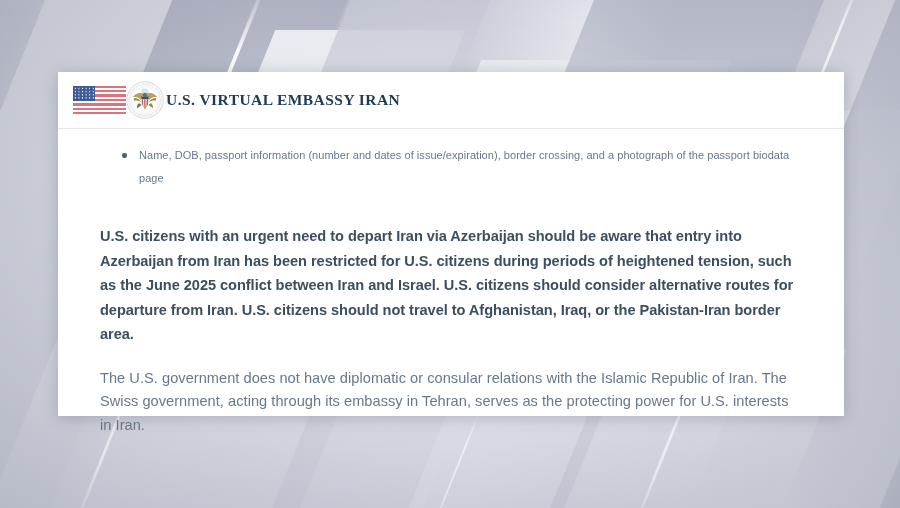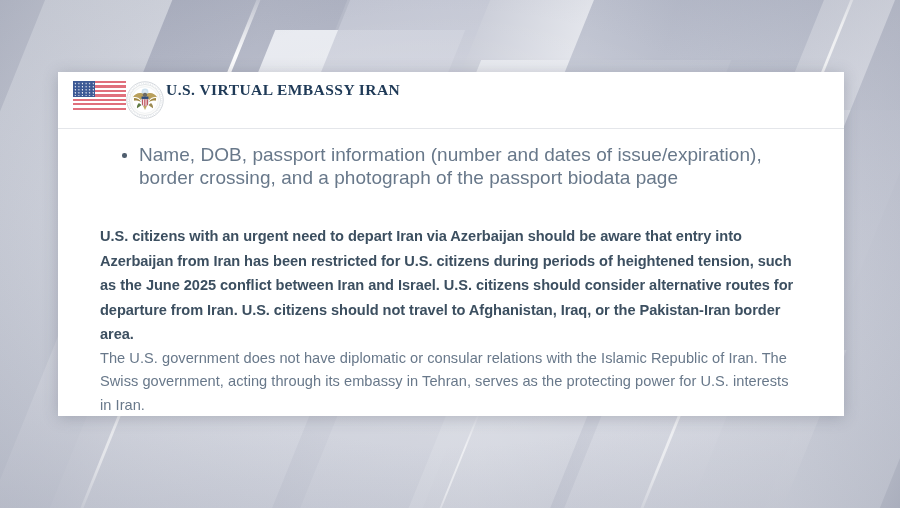--- a/index.html
+++ b/index.html
@@ -115,21 +115,21 @@
     width: 90px; height: 56px;
     background: #ffffff;
     -webkit-clip-path: polygon(48% 0, 100% 0, 52% 100%, 0% 100%);
     clip-path: polygon(48% 0, 100% 0, 52% 100%, 0% 100%);
     z-index: 1;
   }
   .header-inner {
     position: relative;
     z-index: 4;
     display: flex;
-    align-items: flex-start;
+    align-items: center;
   }
   .header-rule {
     position: absolute;
     left: 0; right: 0;
     top: 56px;
     height: 1px;
     background: #e4e6ea;
     z-index: 2;
   }
 
@@ -180,21 +180,21 @@
   }
 
   .bullet-list {
     list-style: none;
     margin: 0 0 0 18px;
     padding: 0;
   }
   .bullet-list li {
     position: relative;
     padding-left: 21px;
-    font-size: 19px;
+    font-size: 11px;
     line-height: 22.5px;
     color: #68788a;
     letter-spacing: .04px;
   }
   .bullet-list li::before {
     content: "";
     position: absolute;
     left: 4px;
     top: 9px;
     width: 4.5px;
@@ -206,20 +206,21 @@
   .para-bold {
     margin-top: 35px;
     font-size: 14.6px;
     line-height: 24.6px;
     font-weight: 700;
     color: #3c4f60;
     letter-spacing: -.05px;
   }
 
   .para-plain {
+    margin-top: 20px;
     font-size: 14.6px;
     line-height: 23.5px;
     color: #68788a;
     letter-spacing: .04px;
   }
 </style>
 </head>
 <body>
 
 <div class="backdrop">

